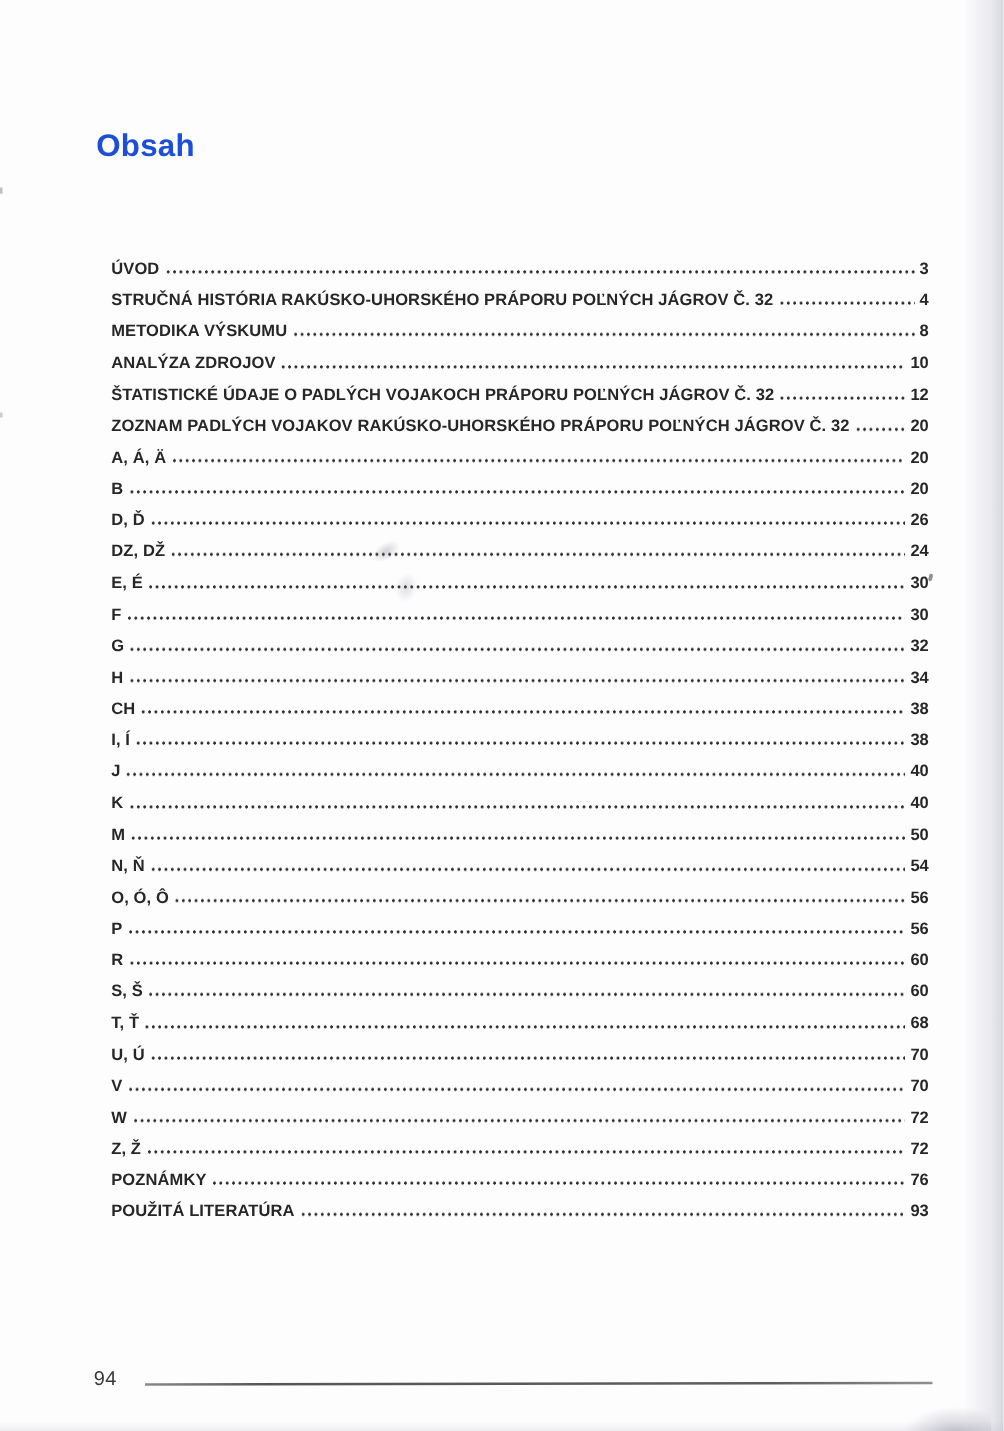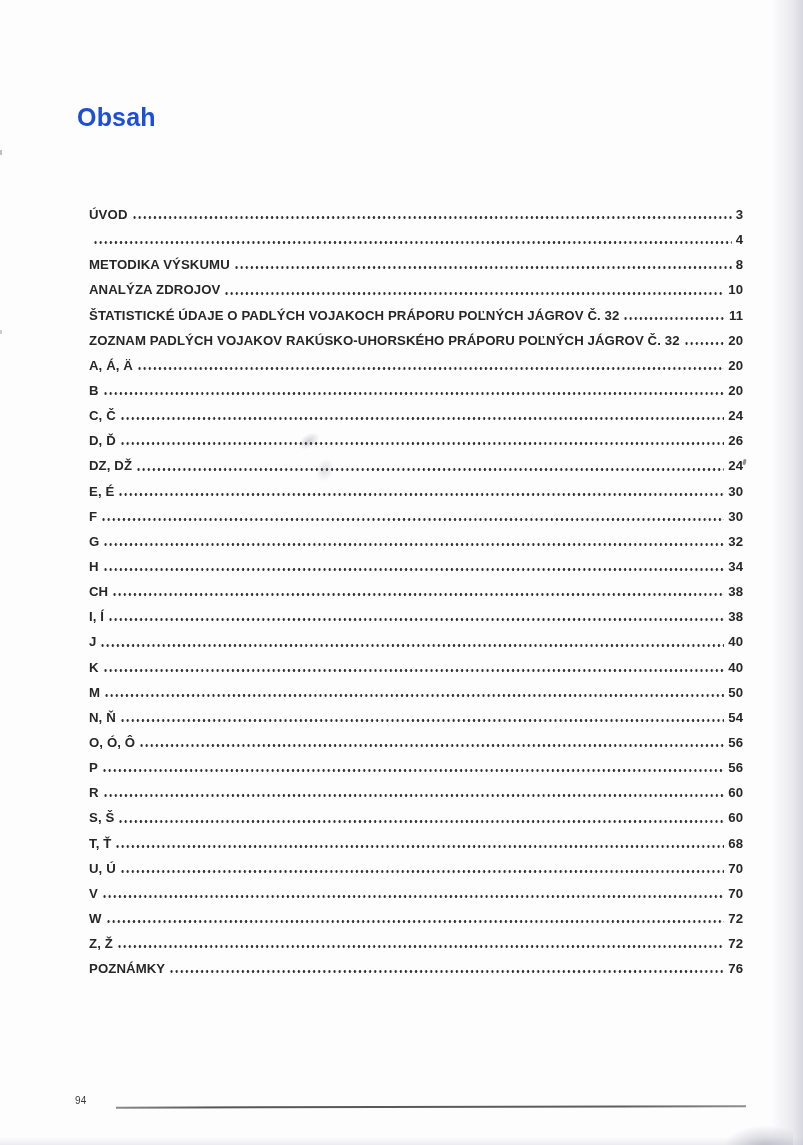--- a/index.html
+++ b/index.html
@@ -75,21 +75,21 @@
     background-image: radial-gradient(circle, #2c2c2c 1.05px, rgba(0,0,0,0) 1.4px);
     background-size: 5.1px 3px;
     background-repeat: repeat-x;
     background-position: left 0px bottom 8px;
   }
   .toc-page { flex: 0 0 auto; padding-left: 1px; }
 
   
   .footer-page {
     position: absolute; left: 75px; top: 1095px;
-    font-size: 10px; font-weight: normal; color: #3a3a3a;
+    font-size: 16px; font-weight: normal; color: #3a3a3a;
     letter-spacing: 0.3px;
     text-align: center;
   }
   .footer-rule {
     position: absolute; left: 116px; top: 1106px;
     width: 630px; height: 1.8px;
     background: linear-gradient(to right, #8a8a8a, #565656 15%, #5e5e5e 80%, #8f8f8f);
     transform: rotate(-0.12deg);
   }
 </style>
@@ -100,69 +100,65 @@
 
   <h1 class="title">Obsah</h1>
 
   <div class="toc">
       <div class="toc-row">
     <span class="toc-title">ÚVOD</span>
     <span class="toc-leader"></span>
     <span class="toc-page">3</span>
   </div>
       <div class="toc-row">
+    <span class="toc-title">STRUČNÁ HISTÓRIA RAKÚSKO-UHORSKÉHO PRÁPORU POĽNÝCH JÁGROV Č. 32</span>
     <span class="toc-leader"></span>
     <span class="toc-page">4</span>
   </div>
       <div class="toc-row">
     <span class="toc-title">METODIKA VÝSKUMU</span>
     <span class="toc-leader"></span>
     <span class="toc-page">8</span>
   </div>
       <div class="toc-row">
     <span class="toc-title">ANALÝZA ZDROJOV</span>
     <span class="toc-leader"></span>
     <span class="toc-page">10</span>
   </div>
       <div class="toc-row">
     <span class="toc-title">ŠTATISTICKÉ ÚDAJE O PADLÝCH VOJAKOCH PRÁPORU POĽNÝCH JÁGROV Č. 32</span>
     <span class="toc-leader"></span>
-    <span class="toc-page">11</span>
+    <span class="toc-page">12</span>
   </div>
       <div class="toc-row">
     <span class="toc-title">ZOZNAM PADLÝCH VOJAKOV RAKÚSKO-UHORSKÉHO PRÁPORU POĽNÝCH JÁGROV Č. 32</span>
     <span class="toc-leader"></span>
     <span class="toc-page">20</span>
   </div>
       <div class="toc-row">
     <span class="toc-title">A, Á, Ä</span>
     <span class="toc-leader"></span>
     <span class="toc-page">20</span>
   </div>
       <div class="toc-row">
     <span class="toc-title">B</span>
     <span class="toc-leader"></span>
     <span class="toc-page">20</span>
   </div>
       <div class="toc-row">
-    <span class="toc-title">C, Č</span>
+    <span class="toc-title">D, Ď</span>
+    <span class="toc-leader"></span>
+    <span class="toc-page">26</span>
+  </div>
+      <div class="toc-row">
+    <span class="toc-title">DZ, DŽ</span>
     <span class="toc-leader"></span>
     <span class="toc-page">24</span>
   </div>
       <div class="toc-row">
-    <span class="toc-title">D, Ď</span>
-    <span class="toc-leader"></span>
-    <span class="toc-page">26</span>
-  </div>
-      <div class="toc-row">
-    <span class="toc-title">DZ, DŽ</span>
-    <span class="toc-leader"></span>
-    <span class="toc-page">24</span>
-  </div>
-      <div class="toc-row">
     <span class="toc-title">E, É</span>
     <span class="toc-leader"></span>
     <span class="toc-page">30</span>
   </div>
       <div class="toc-row">
     <span class="toc-title">F</span>
     <span class="toc-leader"></span>
     <span class="toc-page">30</span>
   </div>
       <div class="toc-row">
@@ -247,20 +243,25 @@
   </div>
       <div class="toc-row">
     <span class="toc-title">Z, Ž</span>
     <span class="toc-leader"></span>
     <span class="toc-page">72</span>
   </div>
       <div class="toc-row">
     <span class="toc-title">POZNÁMKY</span>
     <span class="toc-leader"></span>
     <span class="toc-page">76</span>
+  </div>
+      <div class="toc-row">
+    <span class="toc-title">POUŽITÁ LITERATÚRA</span>
+    <span class="toc-leader"></span>
+    <span class="toc-page">93</span>
   </div>
     </div>
 
   <span class="footer-page">94</span>
   <div class="footer-rule"></div>
 
   <div class="shade-right"></div>
   <div class="shade-bottom"></div>
   <div class="corner-patch"></div>
   <div class="smudge-a"></div>

